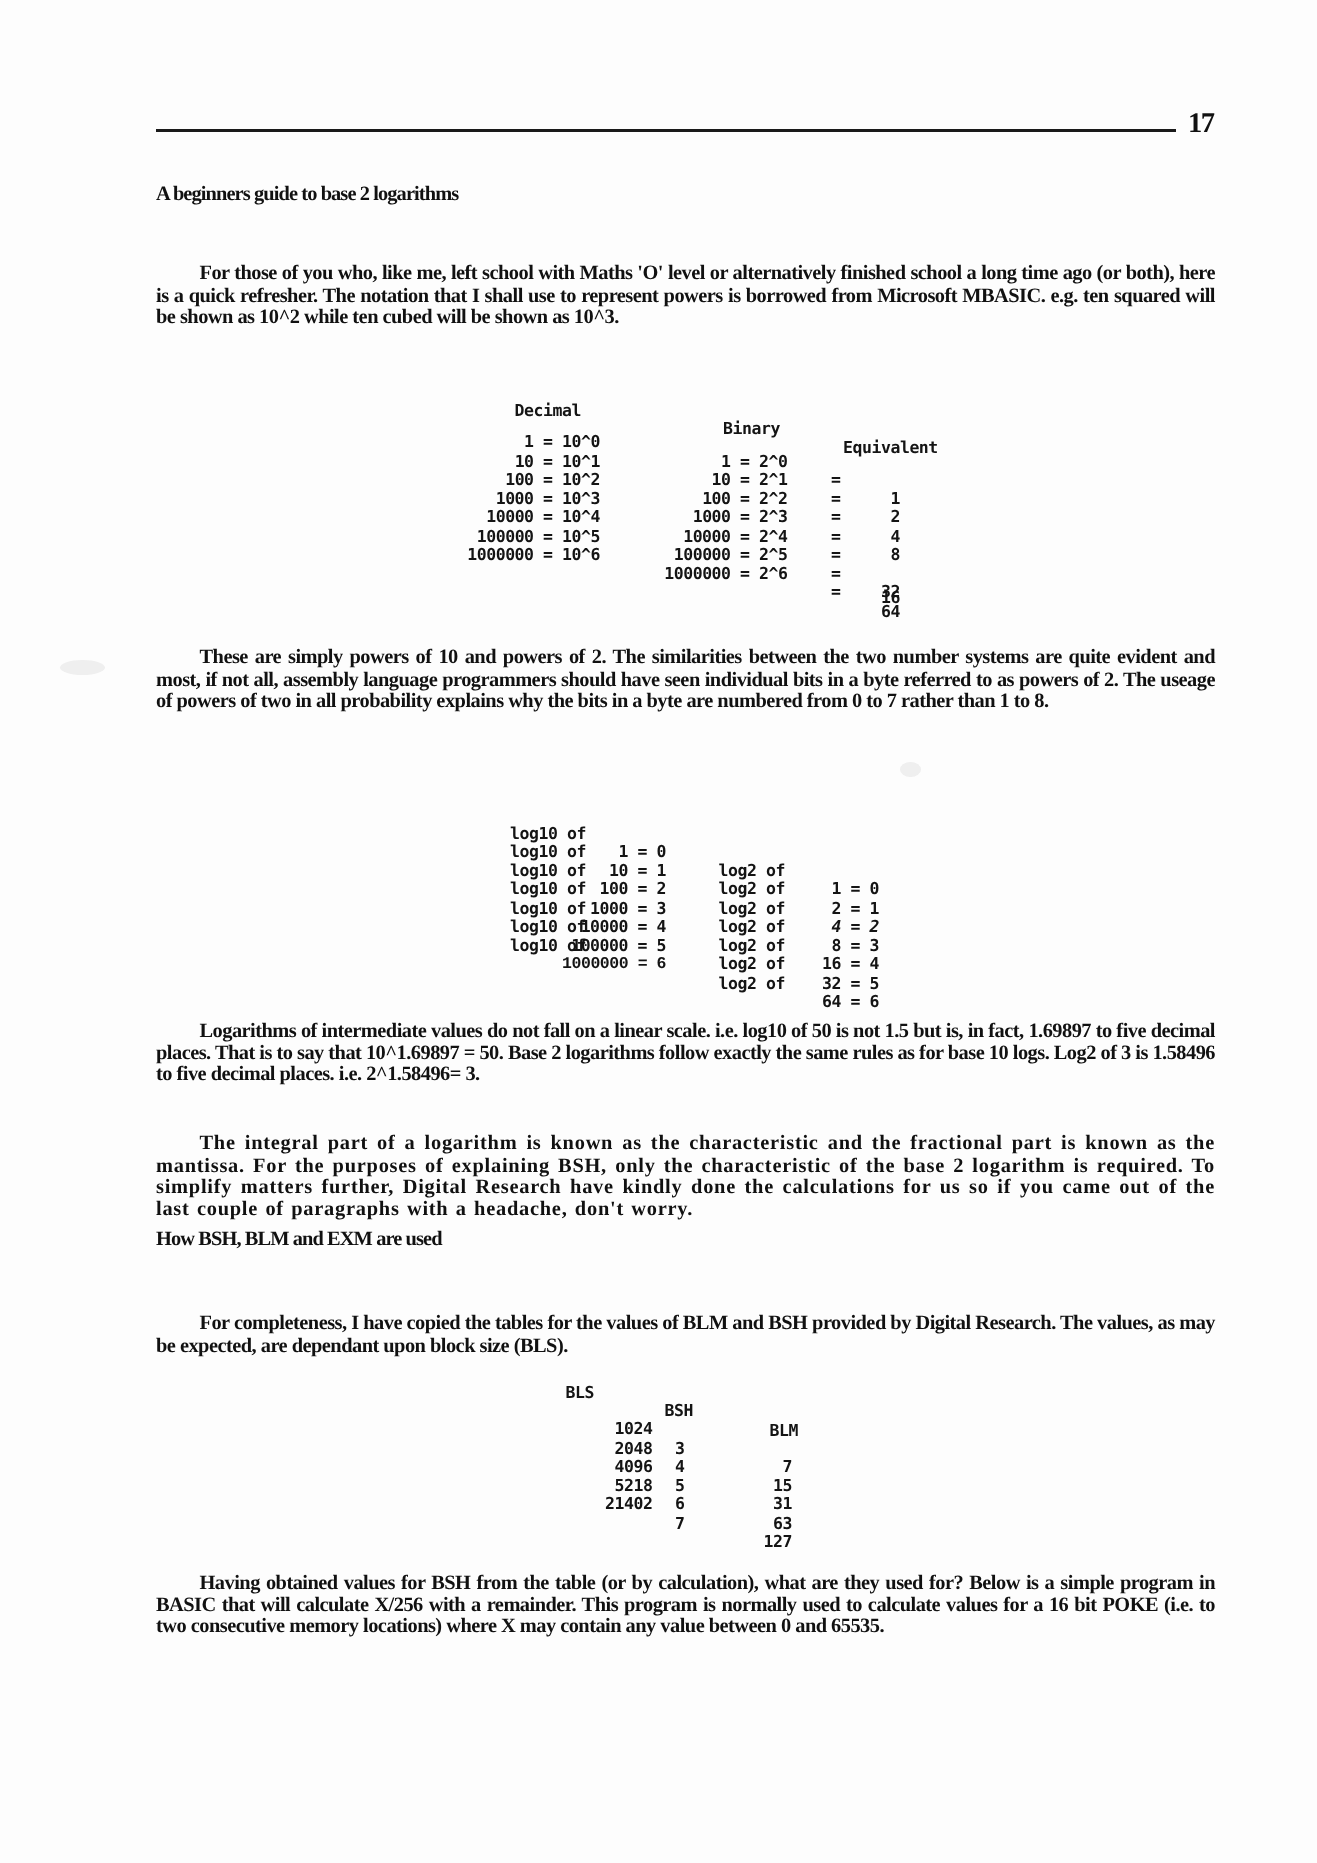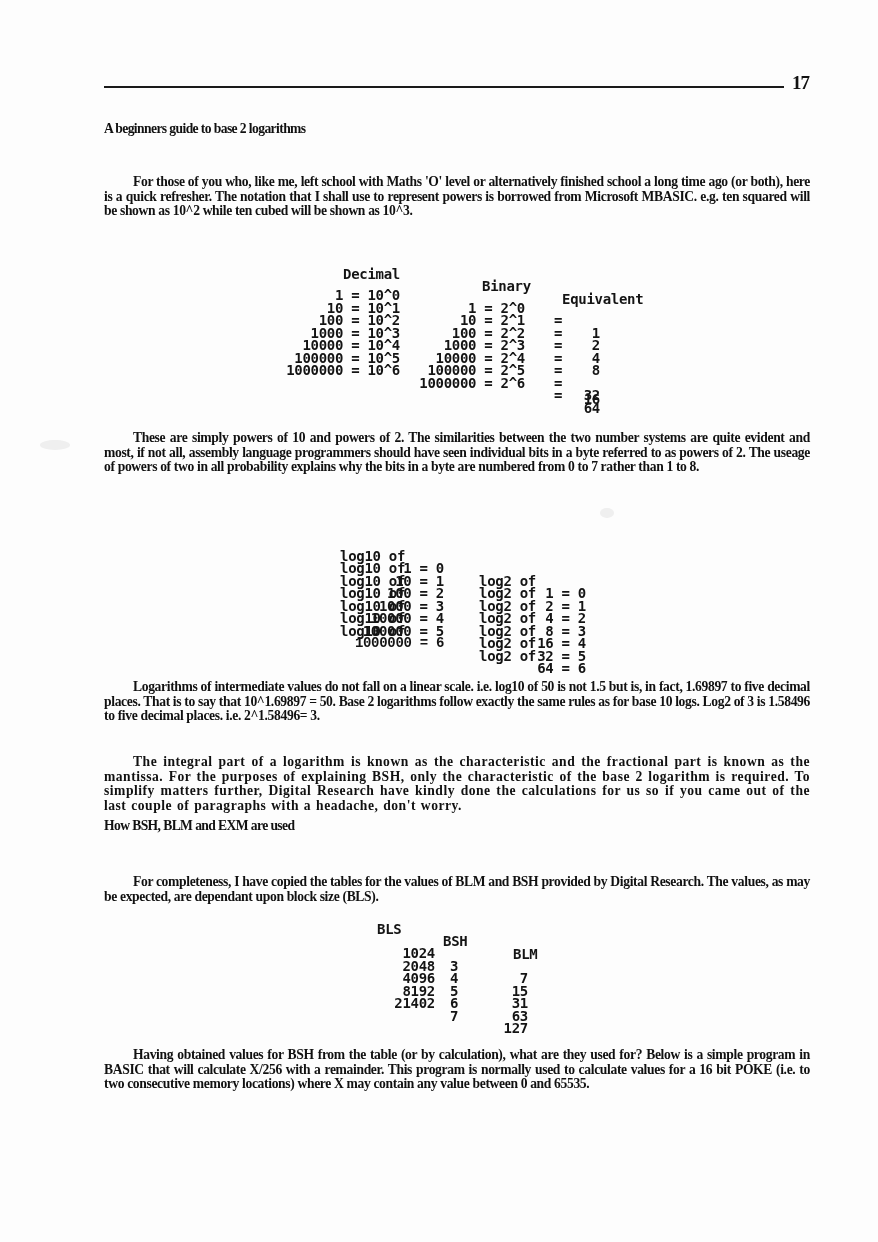--- a/index.html
+++ b/index.html
@@ -54,21 +54,21 @@
       left: 104px;
       font-size: 13.6px;
       font-weight: bold;
       letter-spacing: -0.6px;
     }
     .indent { text-indent: 29px; margin-top: 24px; }
     .mono-table {
       position: absolute;
       font-family: "DejaVu Sans Mono", monospace;
       font-weight: bold;
-      font-size: 14px;
+      font-size: 11px;
       line-height: 12.5px;
       letter-spacing: -0.3px;
       color: #141414;
     }
     .mono-table .row { position: relative; height: 12.5px; white-space: pre; }
     .mono-table .cell { position: absolute; white-space: pre; }
     .r { text-align: left; }
     .spaced {
       letter-spacing: 0.5px;
       word-spacing: 1px;
@@ -157,21 +157,21 @@
     <div class="row">
       <span class="cell" style="left:0;">log10 of</span>
       <span class="cell r" style="right:176px;">10 = 1</span>
       <span class="cell" style="left:139px;">log2 of</span>
       <span class="cell r" style="right:34px;">2 = 1</span>
     </div>
     <div class="row">
       <span class="cell" style="left:0;">log10 of</span>
       <span class="cell r" style="right:176px;">100 = 2</span>
       <span class="cell" style="left:139px;">log2 of</span>
-      <span class="cell r" style="right:34px;">4 = 2</span>
+      <span class="cell r" style="right:34px;font-style:italic;">4 = 2</span>
     </div>
     <div class="row">
       <span class="cell" style="left:0;">log10 of</span>
       <span class="cell r" style="right:176px;">1000 = 3</span>
       <span class="cell" style="left:139px;">log2 of</span>
       <span class="cell r" style="right:34px;">8 = 3</span>
     </div>
     <div class="row">
       <span class="cell" style="left:0;">log10 of</span>
       <span class="cell r" style="right:176px;">10000 = 4</span>
@@ -216,21 +216,21 @@
       <span class="cell r" style="right:125px;">2048</span>
       <span class="cell" style="left:90px;">4</span>
       <span class="cell r" style="right:32px;">15</span>
     </div>
     <div class="row">
       <span class="cell r" style="right:125px;">4096</span>
       <span class="cell" style="left:90px;">5</span>
       <span class="cell r" style="right:32px;">31</span>
     </div>
     <div class="row">
-      <span class="cell r" style="right:125px;">8192</span>
+      <span class="cell r" style="right:125px;">5218</span>
       <span class="cell" style="left:90px;">6</span>
       <span class="cell r" style="right:32px;">63</span>
     </div>
     <div class="row">
       <span class="cell r" style="right:125px;">21402</span>
       <span class="cell" style="left:90px;">7</span>
       <span class="cell r" style="right:32px;">127</span>
     </div>
   </div>
 

